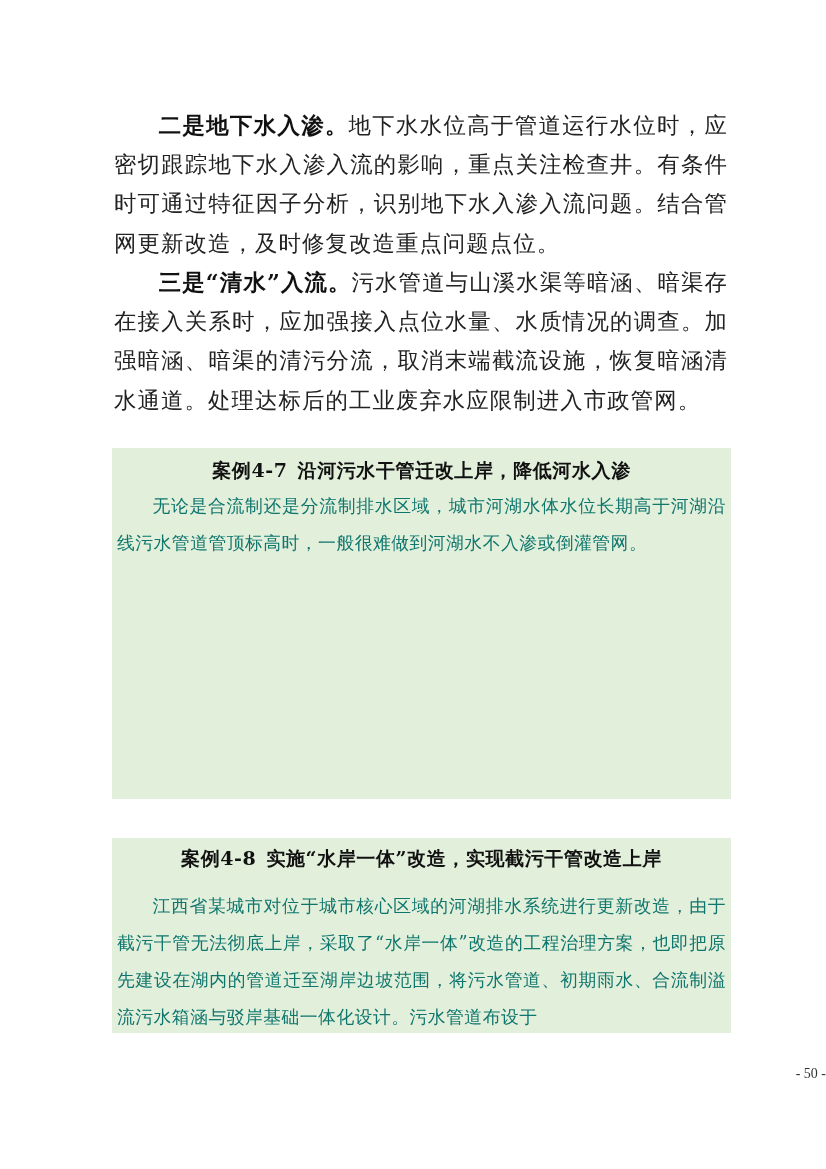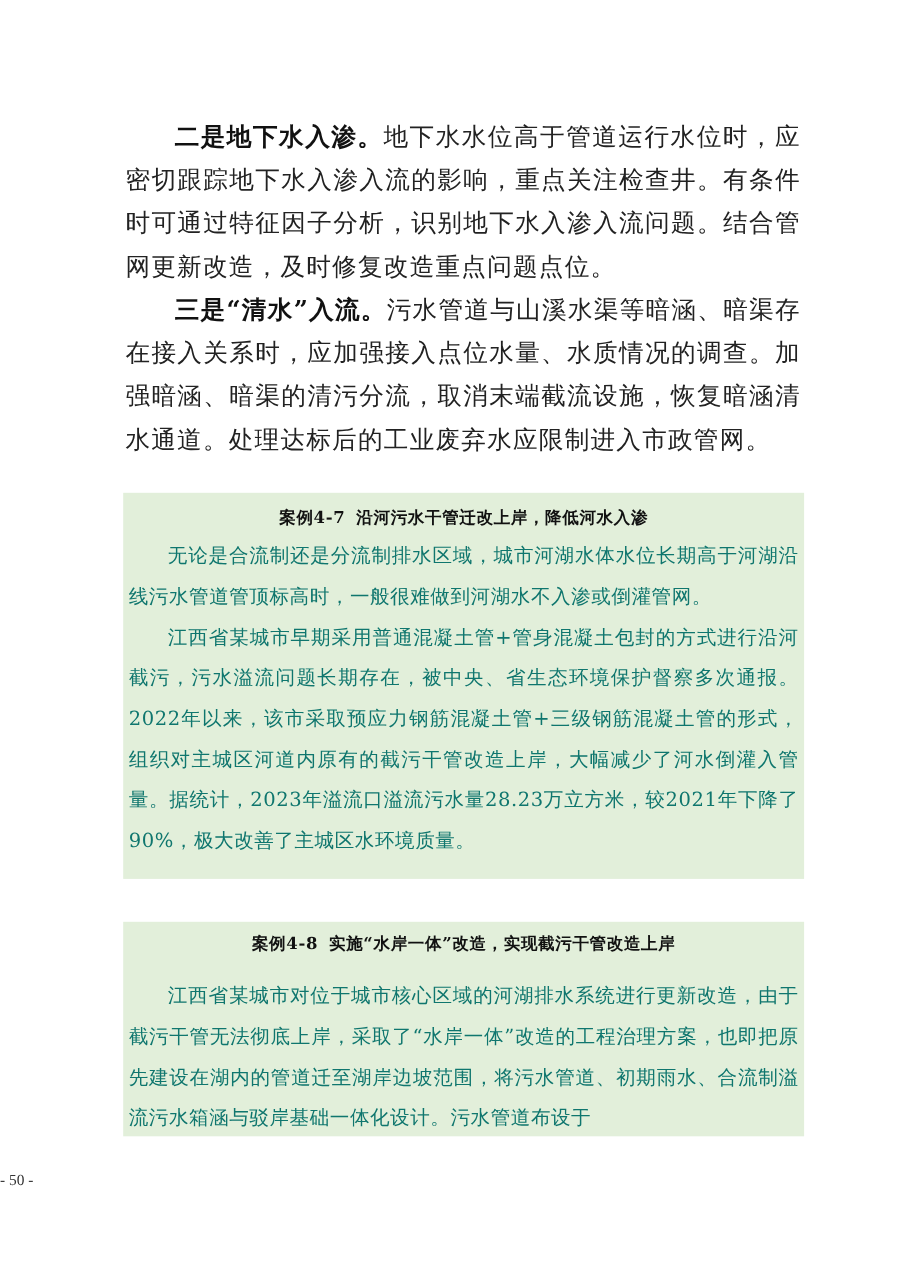--- a/index.html
+++ b/index.html
@@ -48,21 +48,21 @@
       background: #e2efda;
       box-sizing: border-box;
       padding: 0 5px;
     }
     #case-1 { top: 448px; height: 351px; }
     #case-2 { top: 838px; height: 195px; }
 
     .case-title {
       text-align: center;
       font-weight: bold;
-      font-size: 15px;
+      font-size: 19px;
       line-height: 22px;
       color: #111;
       margin: 0;
       letter-spacing: 0.6px;
     }
     .case-title .case-num { margin-right: 10px; }
     #case-1 .case-title { padding-top: 11px; }
     #case-2 .case-title { padding-top: 9px; }
 
     .case-para {
@@ -76,40 +76,39 @@
       letter-spacing: 0.5px;
     }
     #case-1 .case-body { margin-top: 6px; }
     #case-2 .case-body { margin-top: 18px; }
 
     .page-number {
       position: absolute;
       left: 0;
       width: 826px;
       top: 1066px;
-      text-align: left;
+      text-align: right;
       font-size: 14px;
       color: #333;
       font-family: "Liberation Serif", serif;
     }
   </style>
 </head>
 <body>
 
 <div class="page">
 
   <p class="body-para indent" id="para-1"><span class="lead">二是地下水入渗。</span><span>地下水水位高于管道运行水位时，应密切跟踪地下水入渗入流的影响，重点关注检查井。有条件时可通过特征因子分析，识别地下水入渗入流问题。结合管网更新改造，及时修复改造重点问题点位。</span></p>
 
   <p class="body-para indent" id="para-2"><span class="lead">三是“清水”入流。</span><span>污水管道与山溪水渠等暗涵、暗渠存在接入关系时，应加强接入点位水量、水质情况的调查。加强暗涵、暗渠的清污分流，取消末端截流设施，恢复暗涵清水通道。处理达标后的工业废弃水应限制进入市政管网。</span></p>
 
   <div class="case-box" id="case-1">
     <p class="case-title"><span class="case-num">案例4-7</span><span>沿河污水干管迁改上岸，降低河水入渗</span></p>
     <div class="case-body">
       <p class="case-para">无论是合流制还是分流制排水区域，城市河湖水体水位长期高于河湖沿线污水管道管顶标高时，一般很难做到河湖水不入渗或倒灌管网。</p>
-      <p class="case-para">江西省某城市早期采用普通混凝土管+管身混凝土包封的方式进行沿河截污，污水溢流问题长期存在，被中央、省生态环境保护督察多次通报。2022年以来，该市采取预应力钢筋混凝土管+三级钢筋混凝土管的形式，组织对主城区河道内原有的截污干管改造上岸，大幅减少了河水倒灌入管量。据统计，2023年溢流口溢流污水量28.23万立方米，较2021年下降了90%，极大改善了主城区水环境质量。</p>
     </div>
   </div>
 
   <div class="case-box" id="case-2">
     <p class="case-title"><span class="case-num">案例4-8</span><span>实施“水岸一体”改造，实现截污干管改造上岸</span></p>
     <div class="case-body">
       <p class="case-para">江西省某城市对位于城市核心区域的河湖排水系统进行更新改造，由于截污干管无法彻底上岸，采取了“水岸一体”改造的工程治理方案，也即把原先建设在湖内的管道迁至湖岸边坡范围，将污水管道、初期雨水、合流制溢流污水箱涵与驳岸基础一体化设计。污水管道布设于</p>
     </div>
   </div>
 

